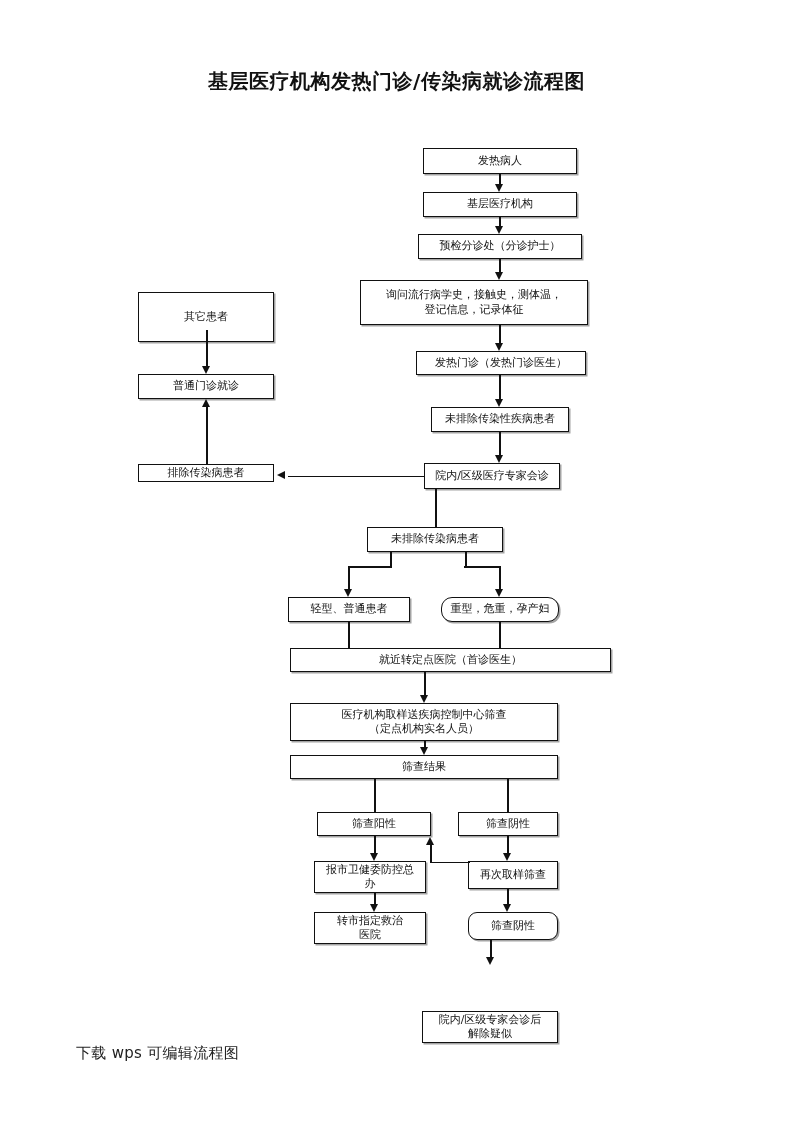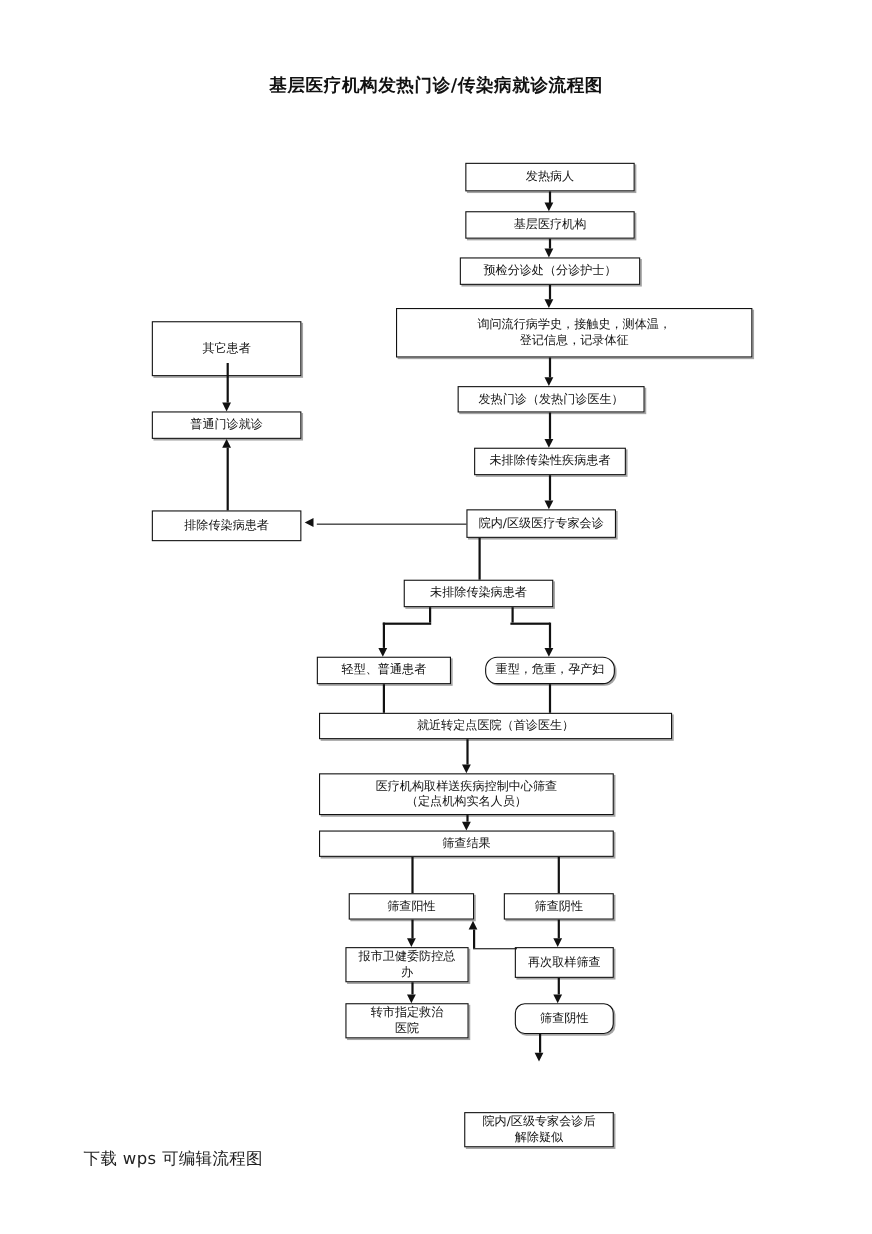--- a/index.html
+++ b/index.html
@@ -20,21 +20,21 @@
     width: 793px;
     height: 1122px;
     background: #ffffff;
   }
   .title {
     position: absolute;
     left: 0;
     top: 68px;
     width: 793px;
     text-align: center;
-    font-size: 16px;
+    font-size: 20px;
     font-weight: bold;
     letter-spacing: 0.5px;
     color: #111;
   }
   .footer {
     position: absolute;
     left: 76px;
     top: 1044px;
     font-size: 15px;
     color: #222;
@@ -96,34 +96,34 @@
 <div id="page">
 
   <div class="title">基层医疗机构发热门诊/传染病就诊流程图</div>
 
   <div class="node" style="left:423px; top:148px; width:154px; height:26px;">发热病人</div>
 
   <div class="node" style="left:423px; top:192px; width:154px; height:25px;">基层医疗机构</div>
 
   <div class="node" style="left:418px; top:234px; width:164px; height:25px;">预检分诊处（分诊护士）</div>
 
-  <div class="node" style="left:360px; top:280px; width:324px; height:45px;">询问流行病学史，接触史，测体温，
+  <div class="node" style="left:360px; top:280px; width:228px; height:45px;">询问流行病学史，接触史，测体温，
 登记信息，记录体征</div>
 
   <div class="node" style="left:416px; top:351px; width:170px; height:24px;">发热门诊（发热门诊医生）</div>
 
   <div class="node" style="left:431px; top:407px; width:138px; height:25px;">未排除传染性疾病患者</div>
 
   <div class="node" style="left:424px; top:463px; width:136px; height:26px;">院内/区级医疗专家会诊</div>
 
   <div class="node" style="left:138px; top:280px; width:136px; height:50px;margin-top:12px;">其它患者</div>
 
   <div class="node" style="left:138px; top:374px; width:136px; height:25px;">普通门诊就诊</div>
 
-  <div class="node noshadow" style="left:138px; top:464px; width:136px; height:28px;text-align:right;">排除传染病患者</div>
+  <div class="node noshadow" style="left:138px; top:464px; width:136px; height:18px;text-align:right;">排除传染病患者</div>
 
   <div class="node" style="left:367px; top:527px; width:136px; height:25px;">未排除传染病患者</div>
 
   <div class="node" style="left:288px; top:597px; width:122px; height:25px;">轻型、普通患者</div>
 
   <div class="node" style="left:441px; top:597px; width:118px; height:25px;border-radius:11px;">重型，危重，孕产妇</div>
 
   <div class="node" style="left:290px; top:648px; width:321px; height:24px;">就近转定点医院（首诊医生）</div>
 
   <div class="node" style="left:290px; top:755px; width:268px; height:24px;">筛查结果</div>

